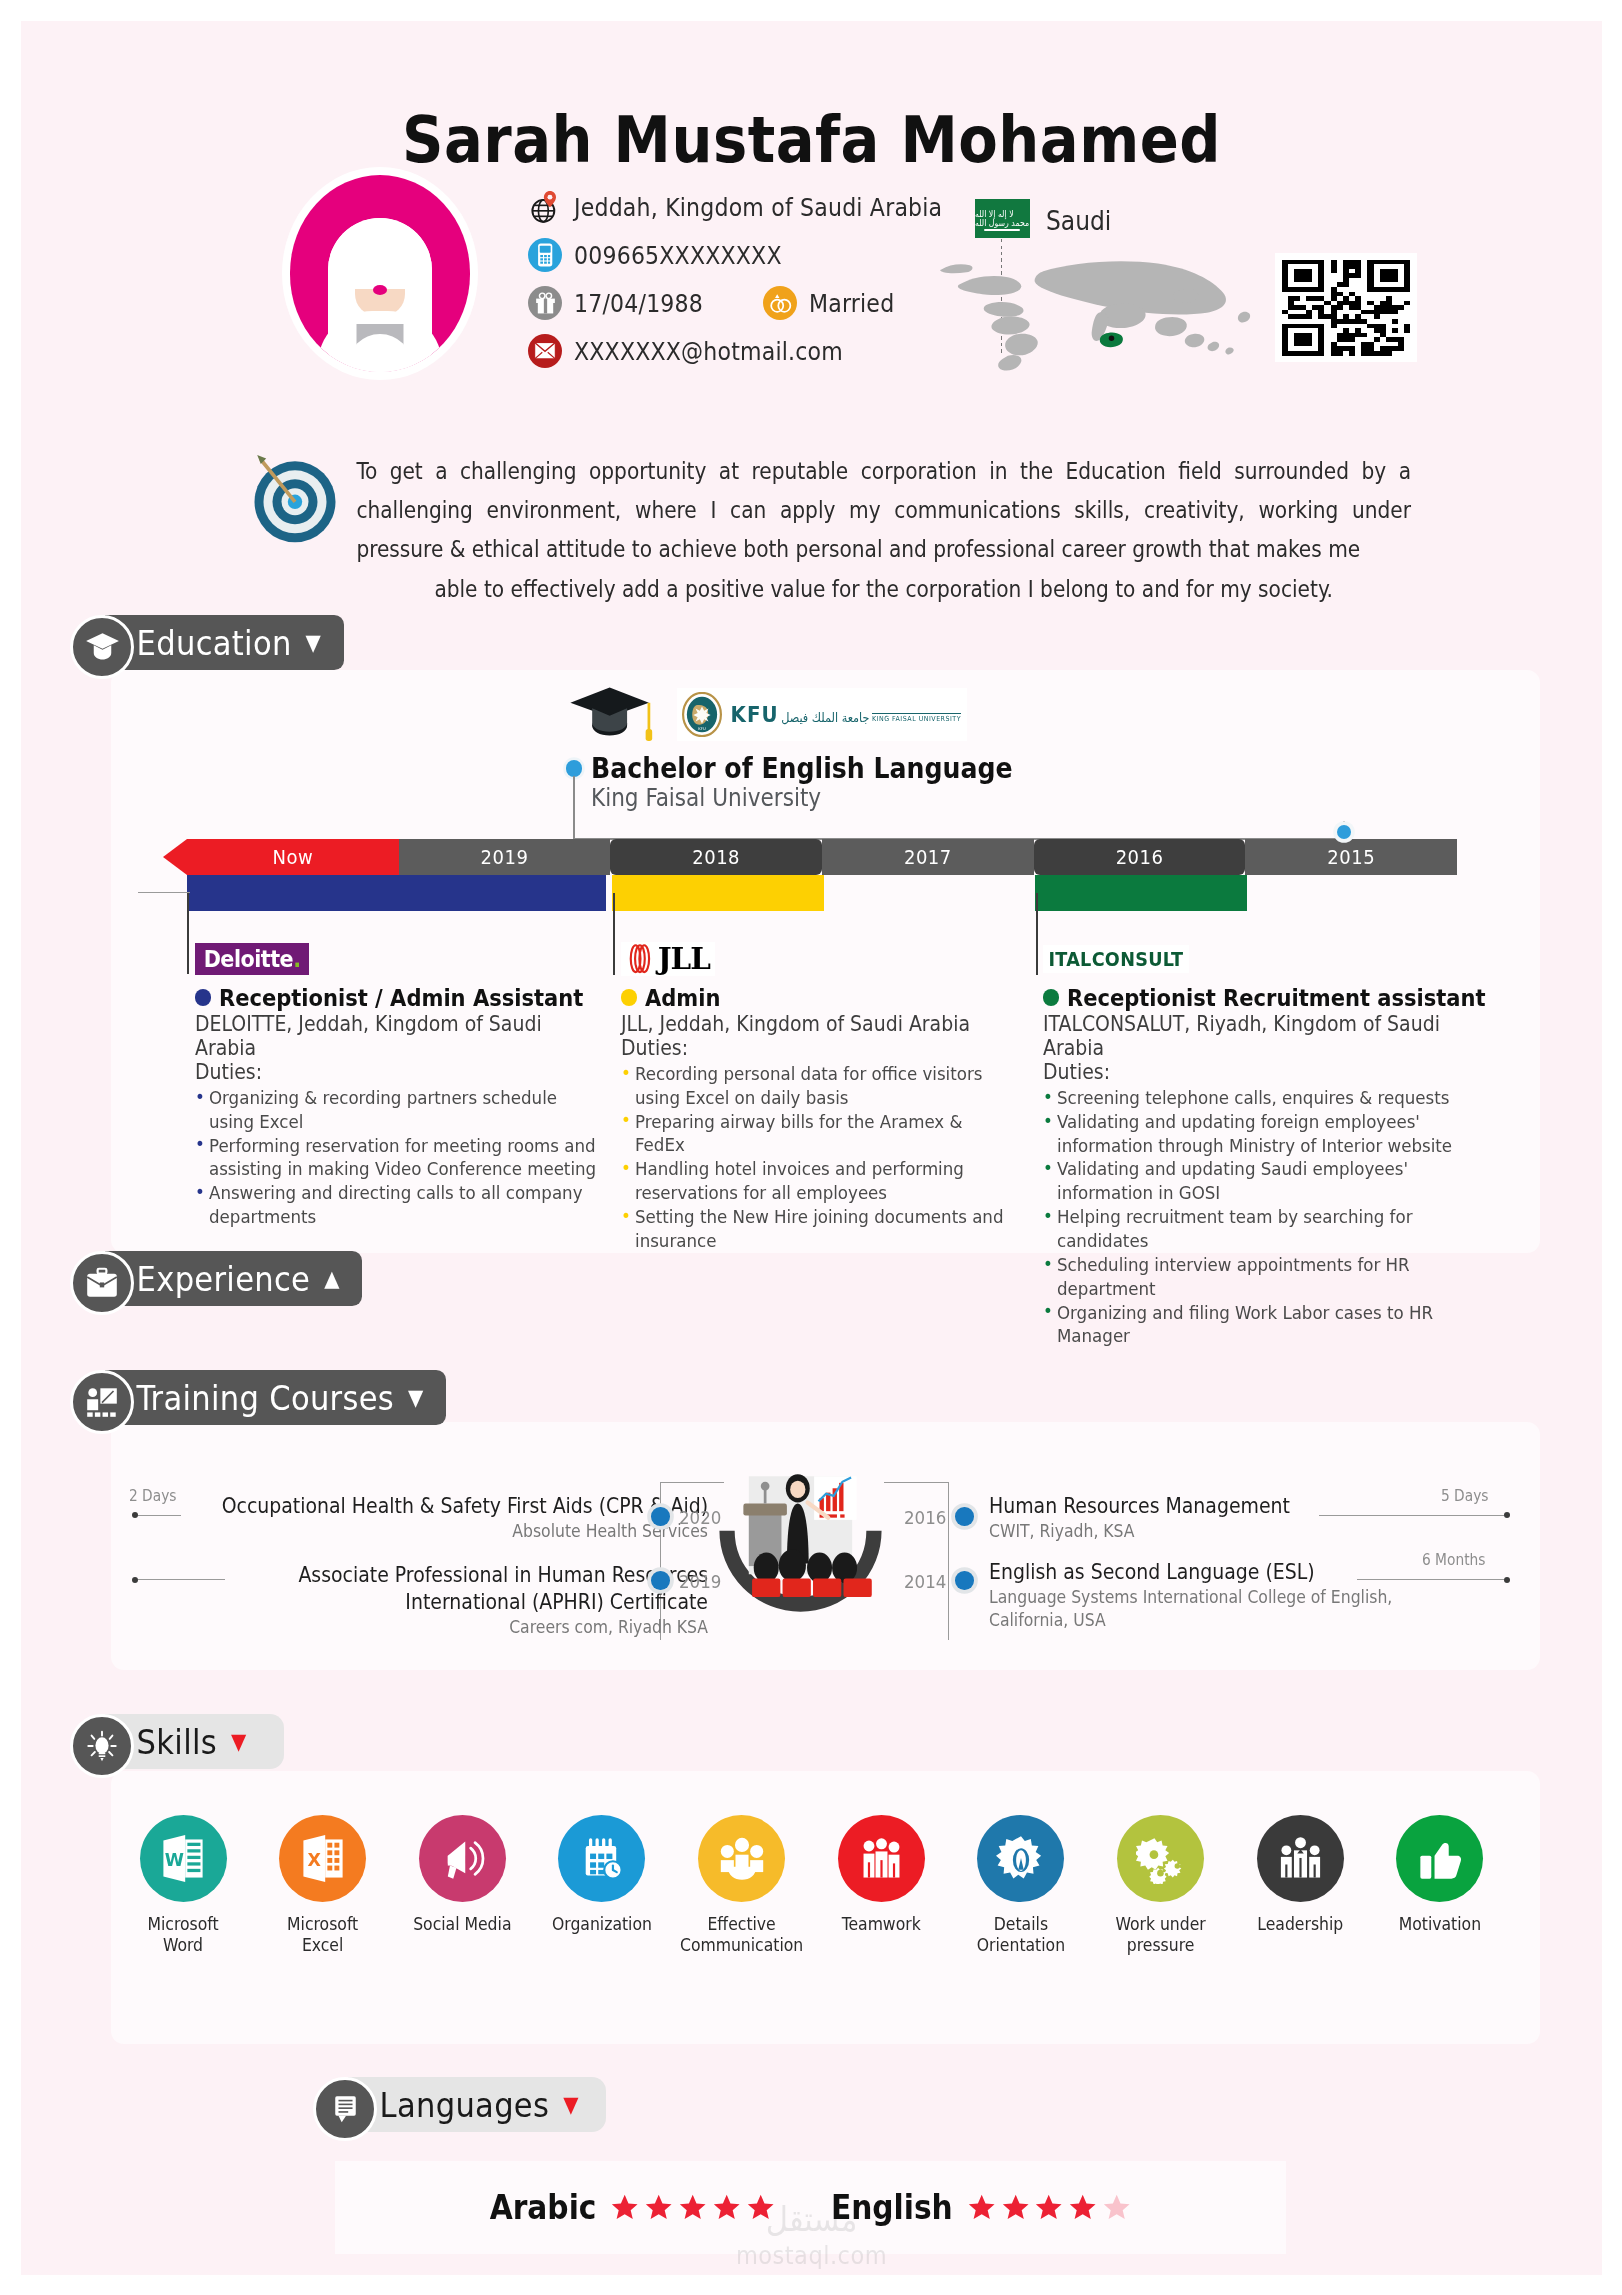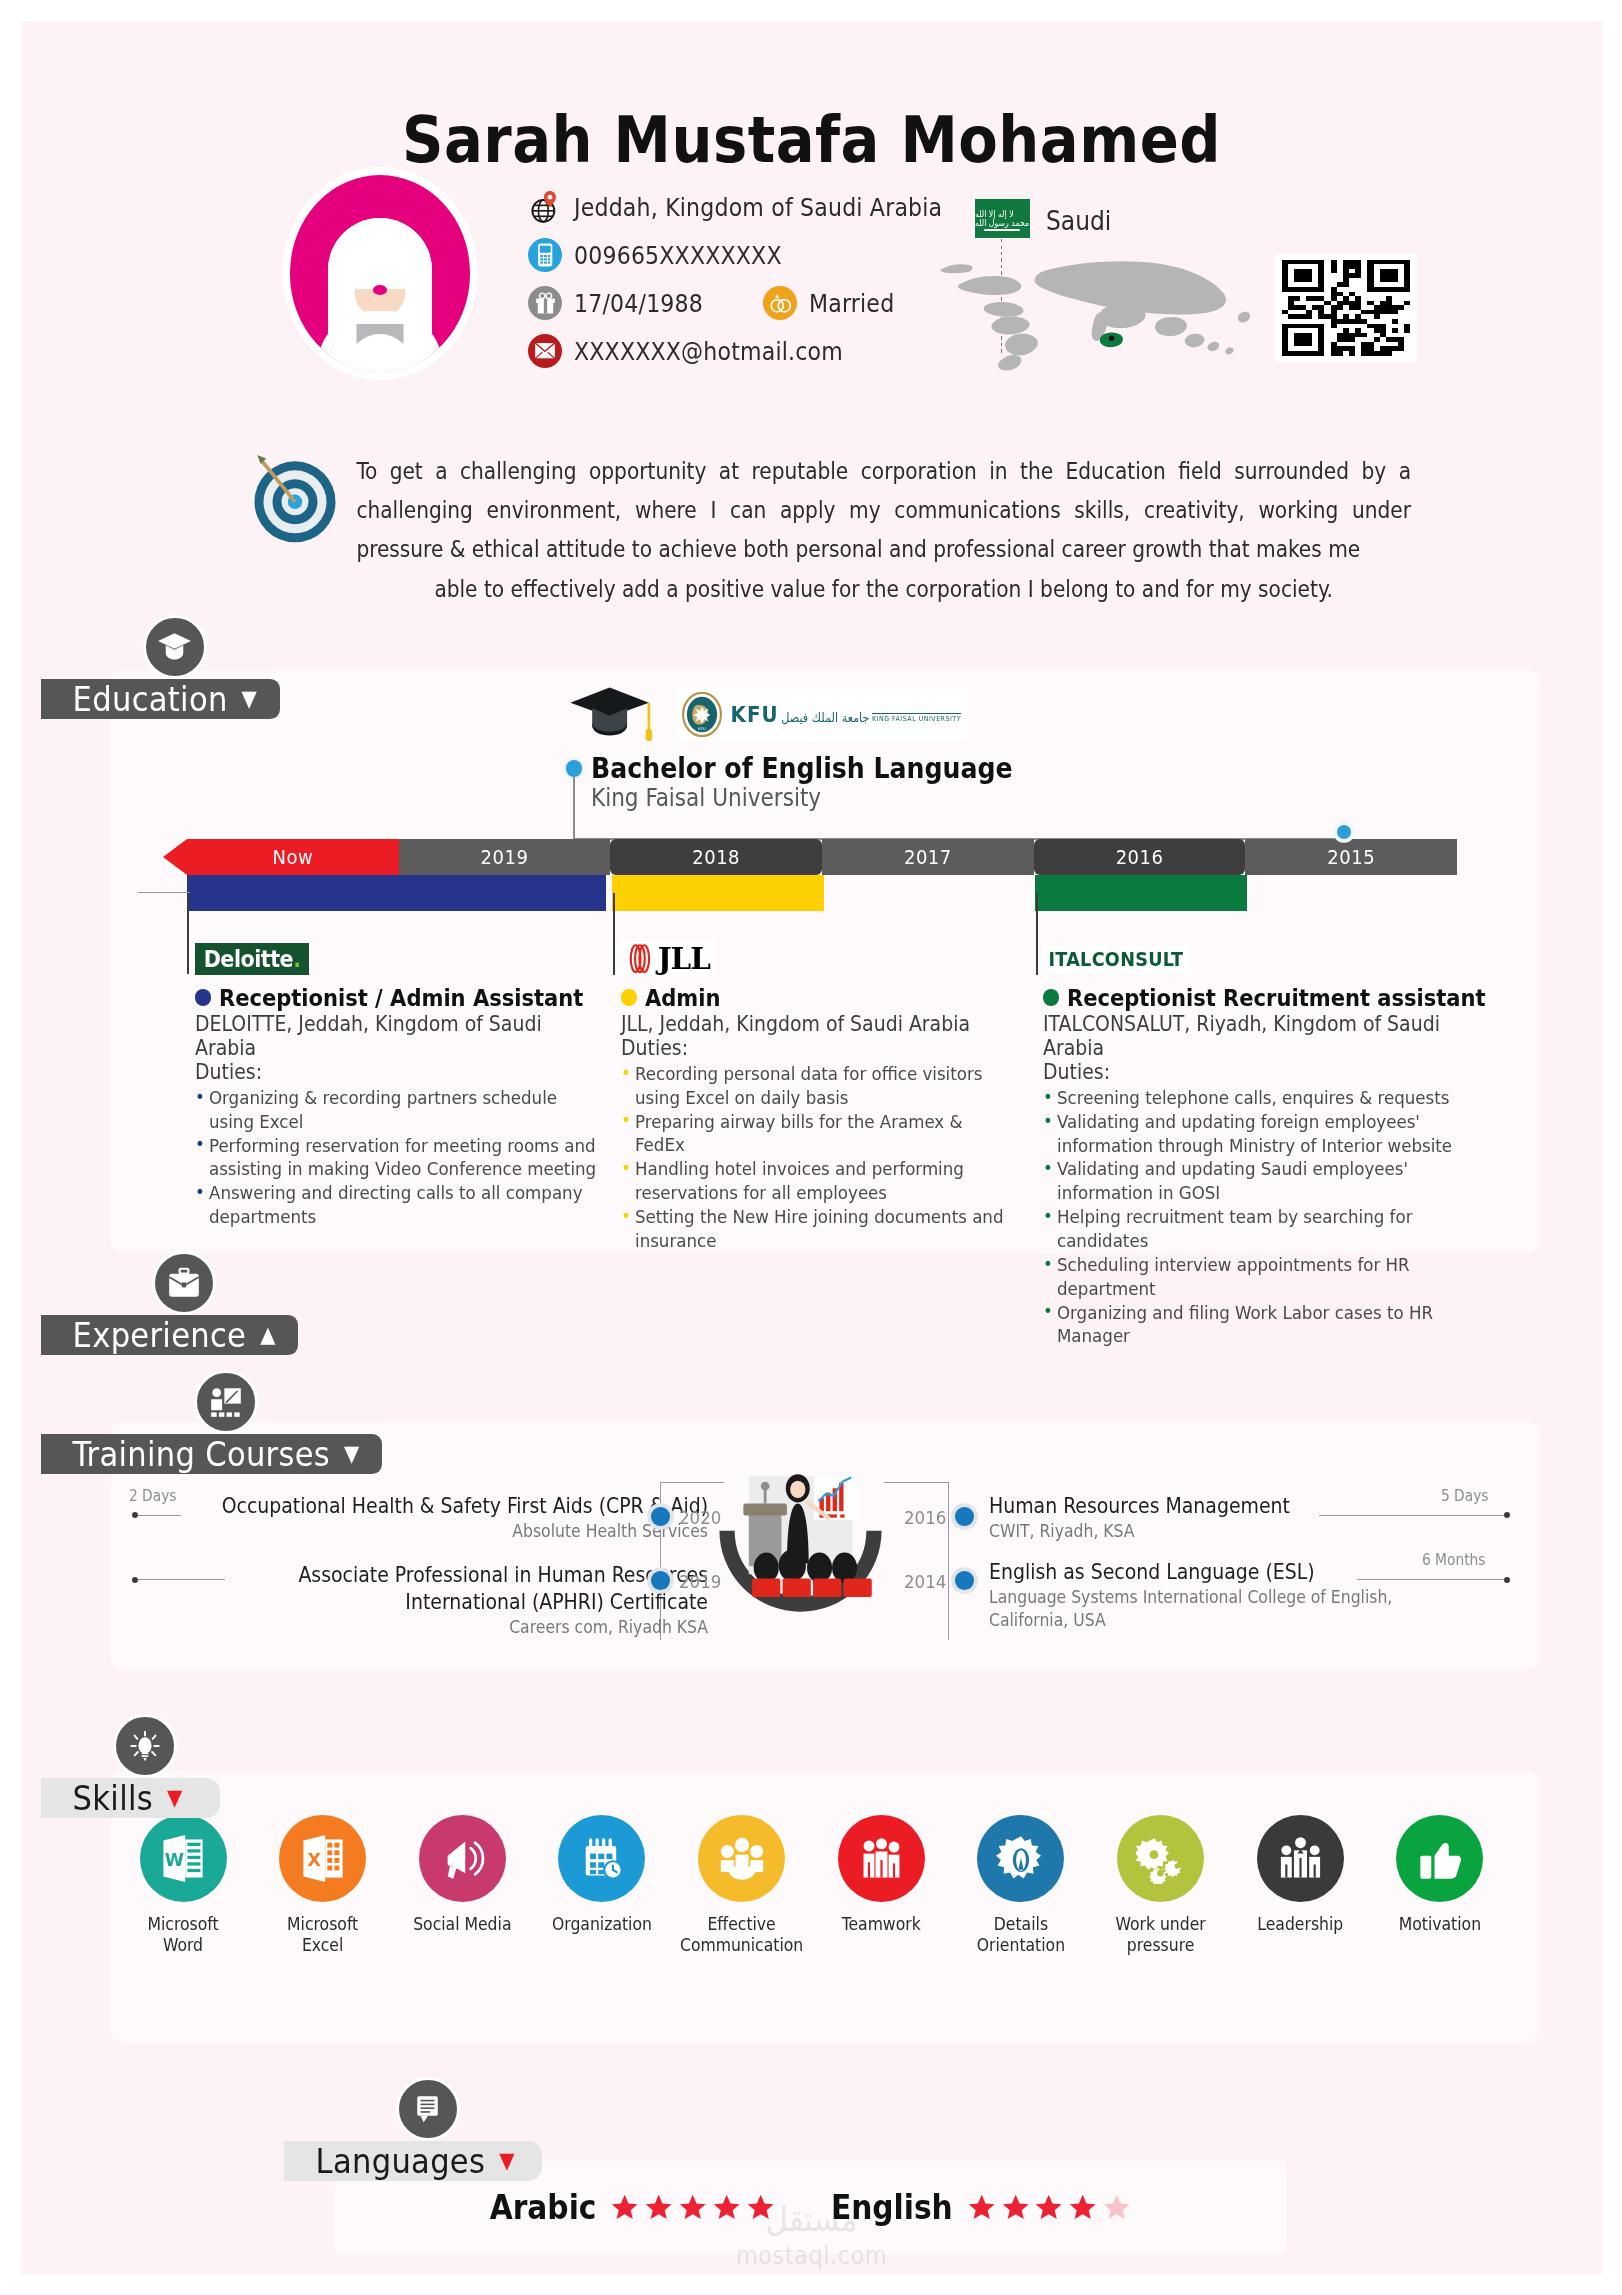--- a/index.html
+++ b/index.html
@@ -93,21 +93,21 @@
   
   .objective { position:absolute; left:229px; top:431px; width:1161px; display:flex; align-items:flex-start; }
   .target { flex:0 0 auto; width:90px; height:90px; margin-right:16.4px; margin-top:3.3px; }
   .obj-text {
     font-size:22.4px; line-height:1.75; color:#2b2b2b; text-align:justify;
     font-family:"DejaVu Sans Condensed","Liberation Sans",sans-serif;
   }
   .obj-text .last { display:block; text-align:center; }
 
   
-  .sec-head { position:absolute; display:flex; align-items:center; height:64px; z-index:5;flex-direction:column; }
+  .sec-head { position:absolute; display:flex; align-items:flex-start; height:64px; z-index:5; }
   .sec-circle {
     width:64px; height:64px; border-radius:50%; background:#565656;
     border:3.3px solid #ffffff; display:flex; align-items:center; justify-content:center;
     flex:0 0 auto; position:relative; z-index:2;
   }
   .sec-bar {
     height:55px; background:#565656; border-radius:0 9.8px 9.8px 0;
     display:flex; align-items:center; padding:0 23px 0 32px; margin-left:-29.4px;
   }
   .sec-bar.light { background:#e5e5e5; border-radius:0 14px 14px 0; }
@@ -152,21 +152,21 @@
   .band.blue { background:#26348b; }
   .band.yellow { background:#fdd002; }
   .band.green { background:#0b7a3e; }
   .bluedot-tl { position:absolute; width:14px; height:14px; border-radius:50%; background:#2e9ddb; box-shadow:0 0 0 3.8px #f2f6f8; }
 
   .stemline { position:absolute; width:1.6px; background:#3b3b3b; }
   .connect-left { position:absolute; left:166px; top:871px; width:1.6px; height:82px; background:#3b3b3b; }
 
   .job { position:absolute; top:921px; }
   .job-logo { height:34px; margin-bottom:7.6px; display:flex; align-items:center; }
-  .deloitte-logo { background:#14532d; color:#fff; font-weight:bold; font-size:23px; padding:2.7px 8.7px; letter-spacing:-0.5px; }
+  .deloitte-logo { background:#701a75; color:#fff; font-weight:bold; font-size:23px; padding:2.7px 8.7px; letter-spacing:-0.5px; }
   .deloitte-logo b { color:#86bc25; }
   .jll-logo { display:flex; align-items:center; background:#fff; padding:2.2px 5.5px; }
   .jll-logo .swirl { width:28px; height:29.4px; margin-right:3.3px; }
   .jll-logo .jll { font-size:29.4px; font-weight:bold; color:#000; font-family:"DejaVu Serif","Liberation Serif",serif; letter-spacing:-1.1px; line-height:1; }
   .ital-logo { background:#fff; color:#0c5a35; font-weight:bold; font-size:19.6px; letter-spacing:0.3px; padding:2.2px 5.5px; }
   .job-title { display:flex; align-items:center; font-size:23.4px; font-weight:bold; color:#111; }
   .jdot { width:16.4px; height:16.4px; border-radius:50%; margin-right:7.6px; flex:0 0 auto; }
   .job-org { font-size:21px; color:#3d3d3d; margin-left:0; }
   .job-duties-label { font-size:21px; color:#3d3d3d; }
   .job ul { list-style:none; margin-top:2.2px; }

